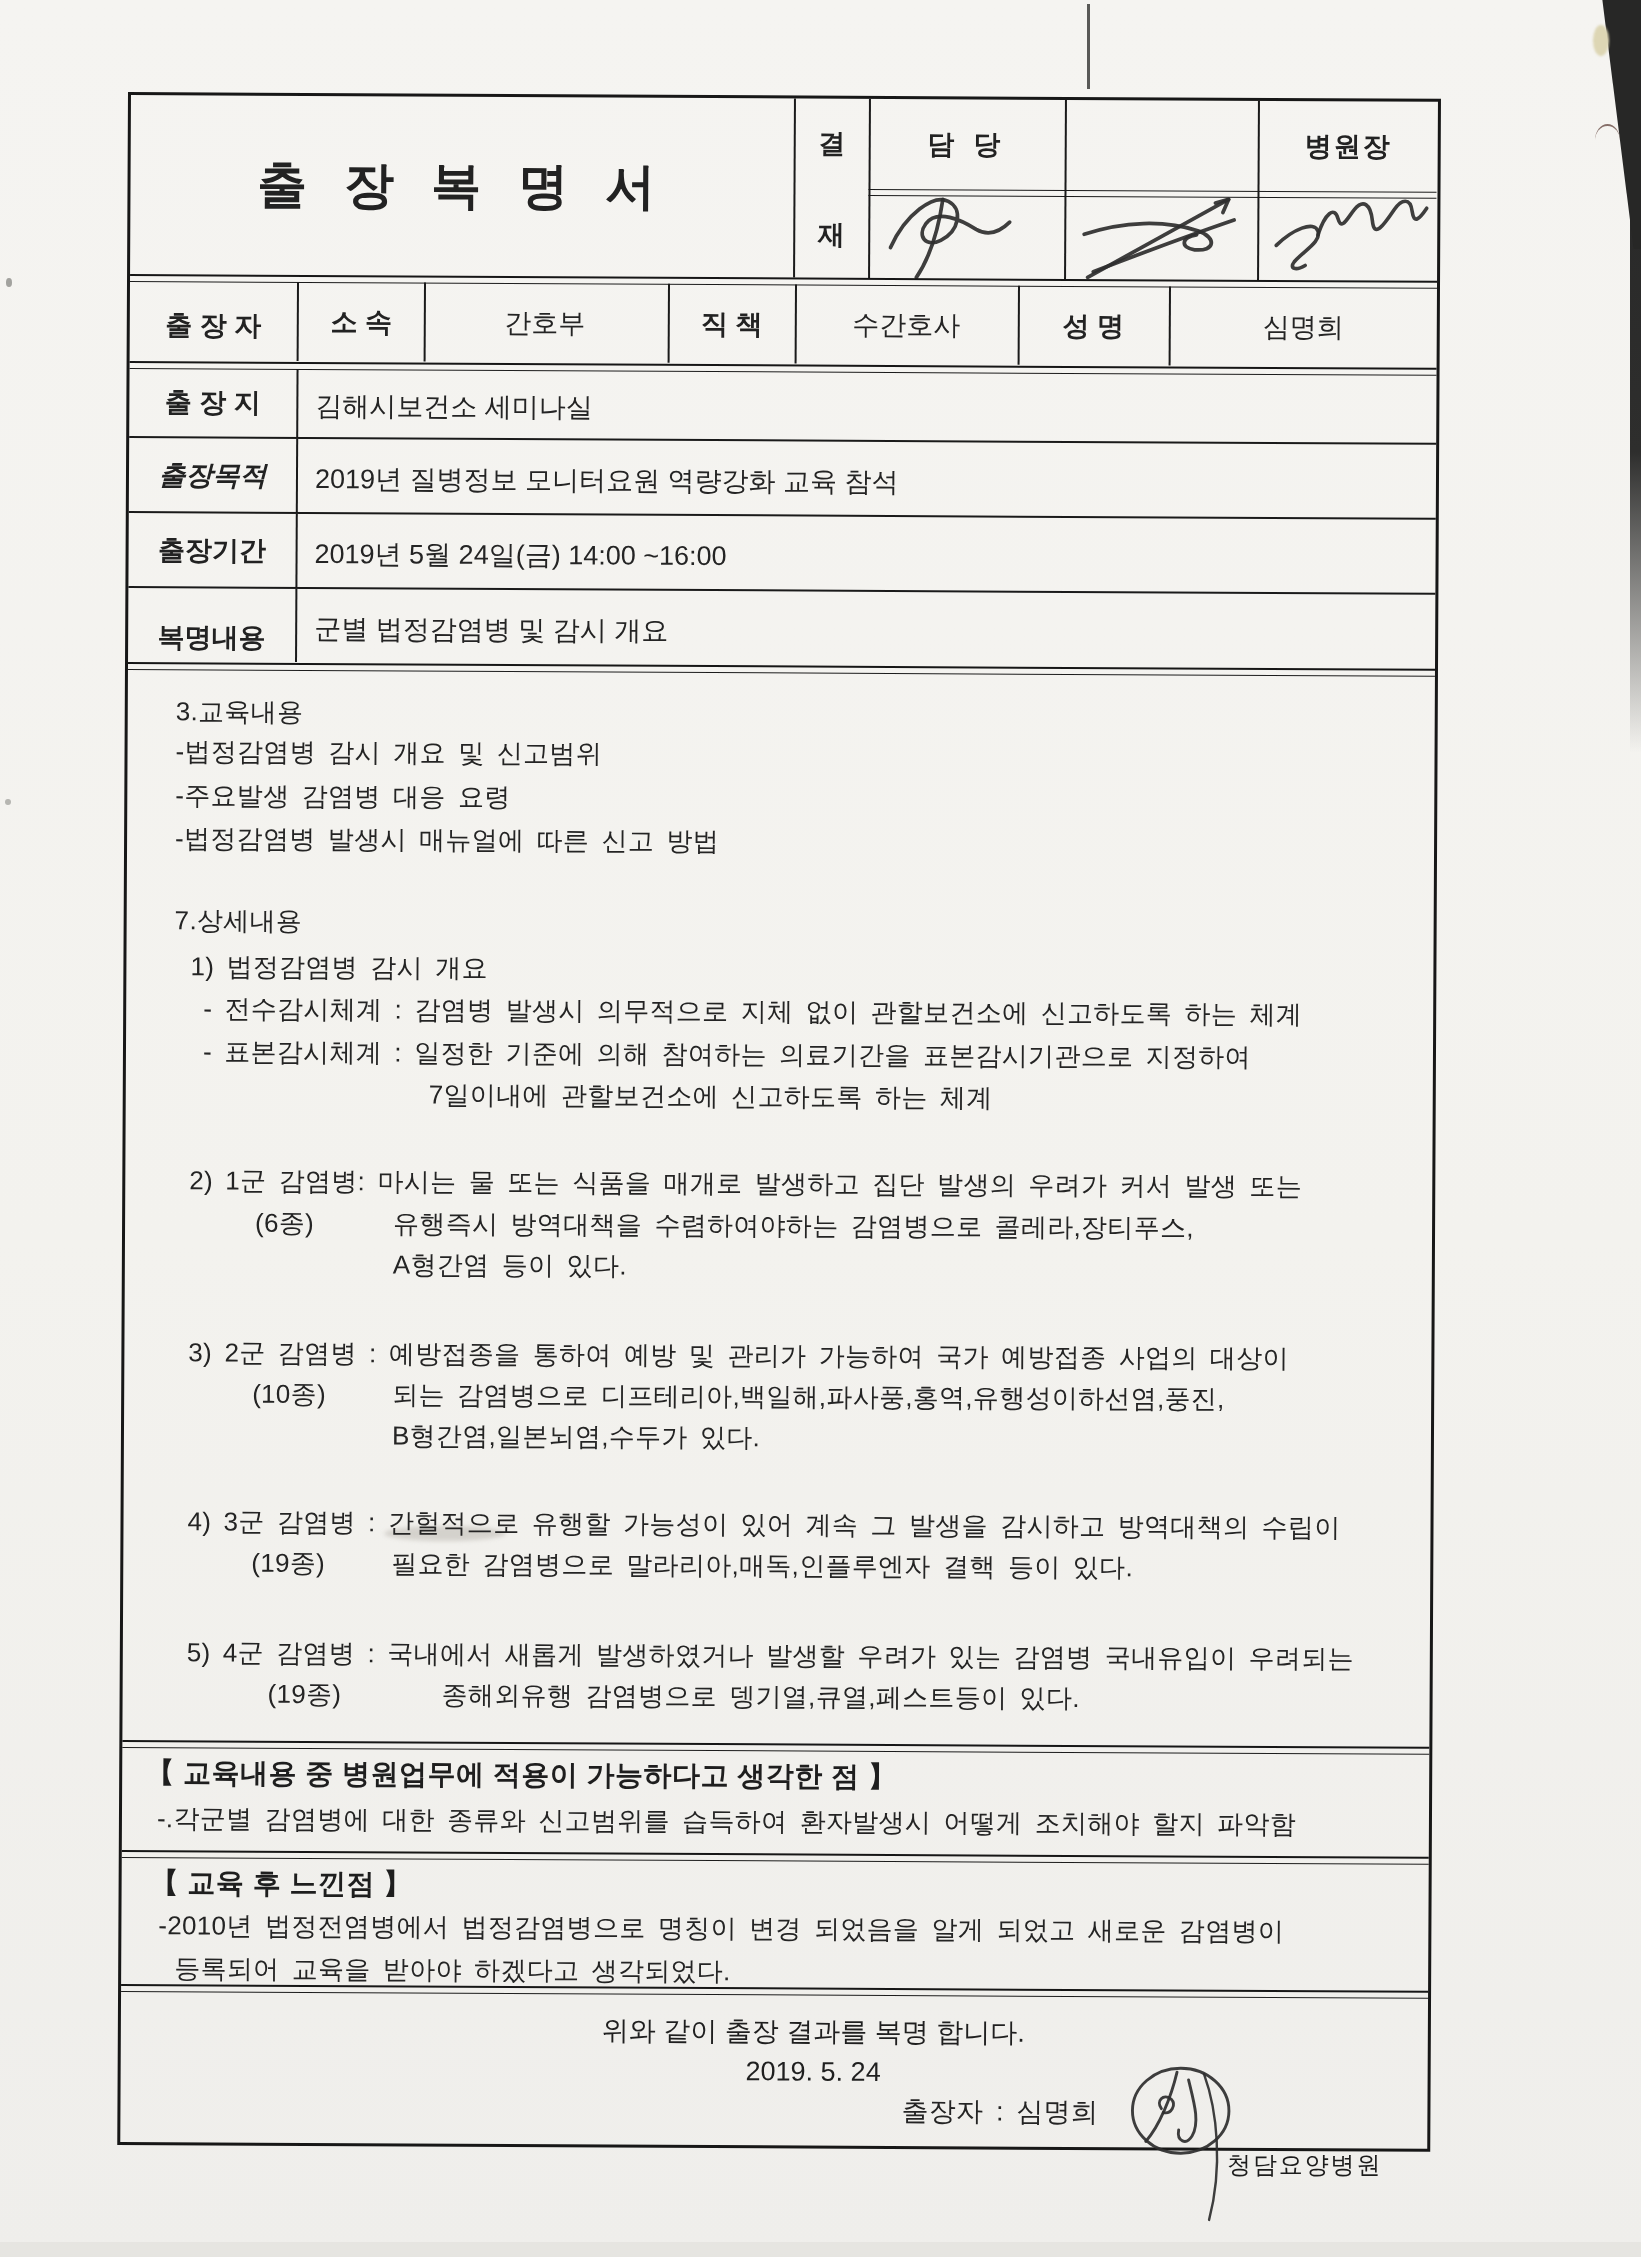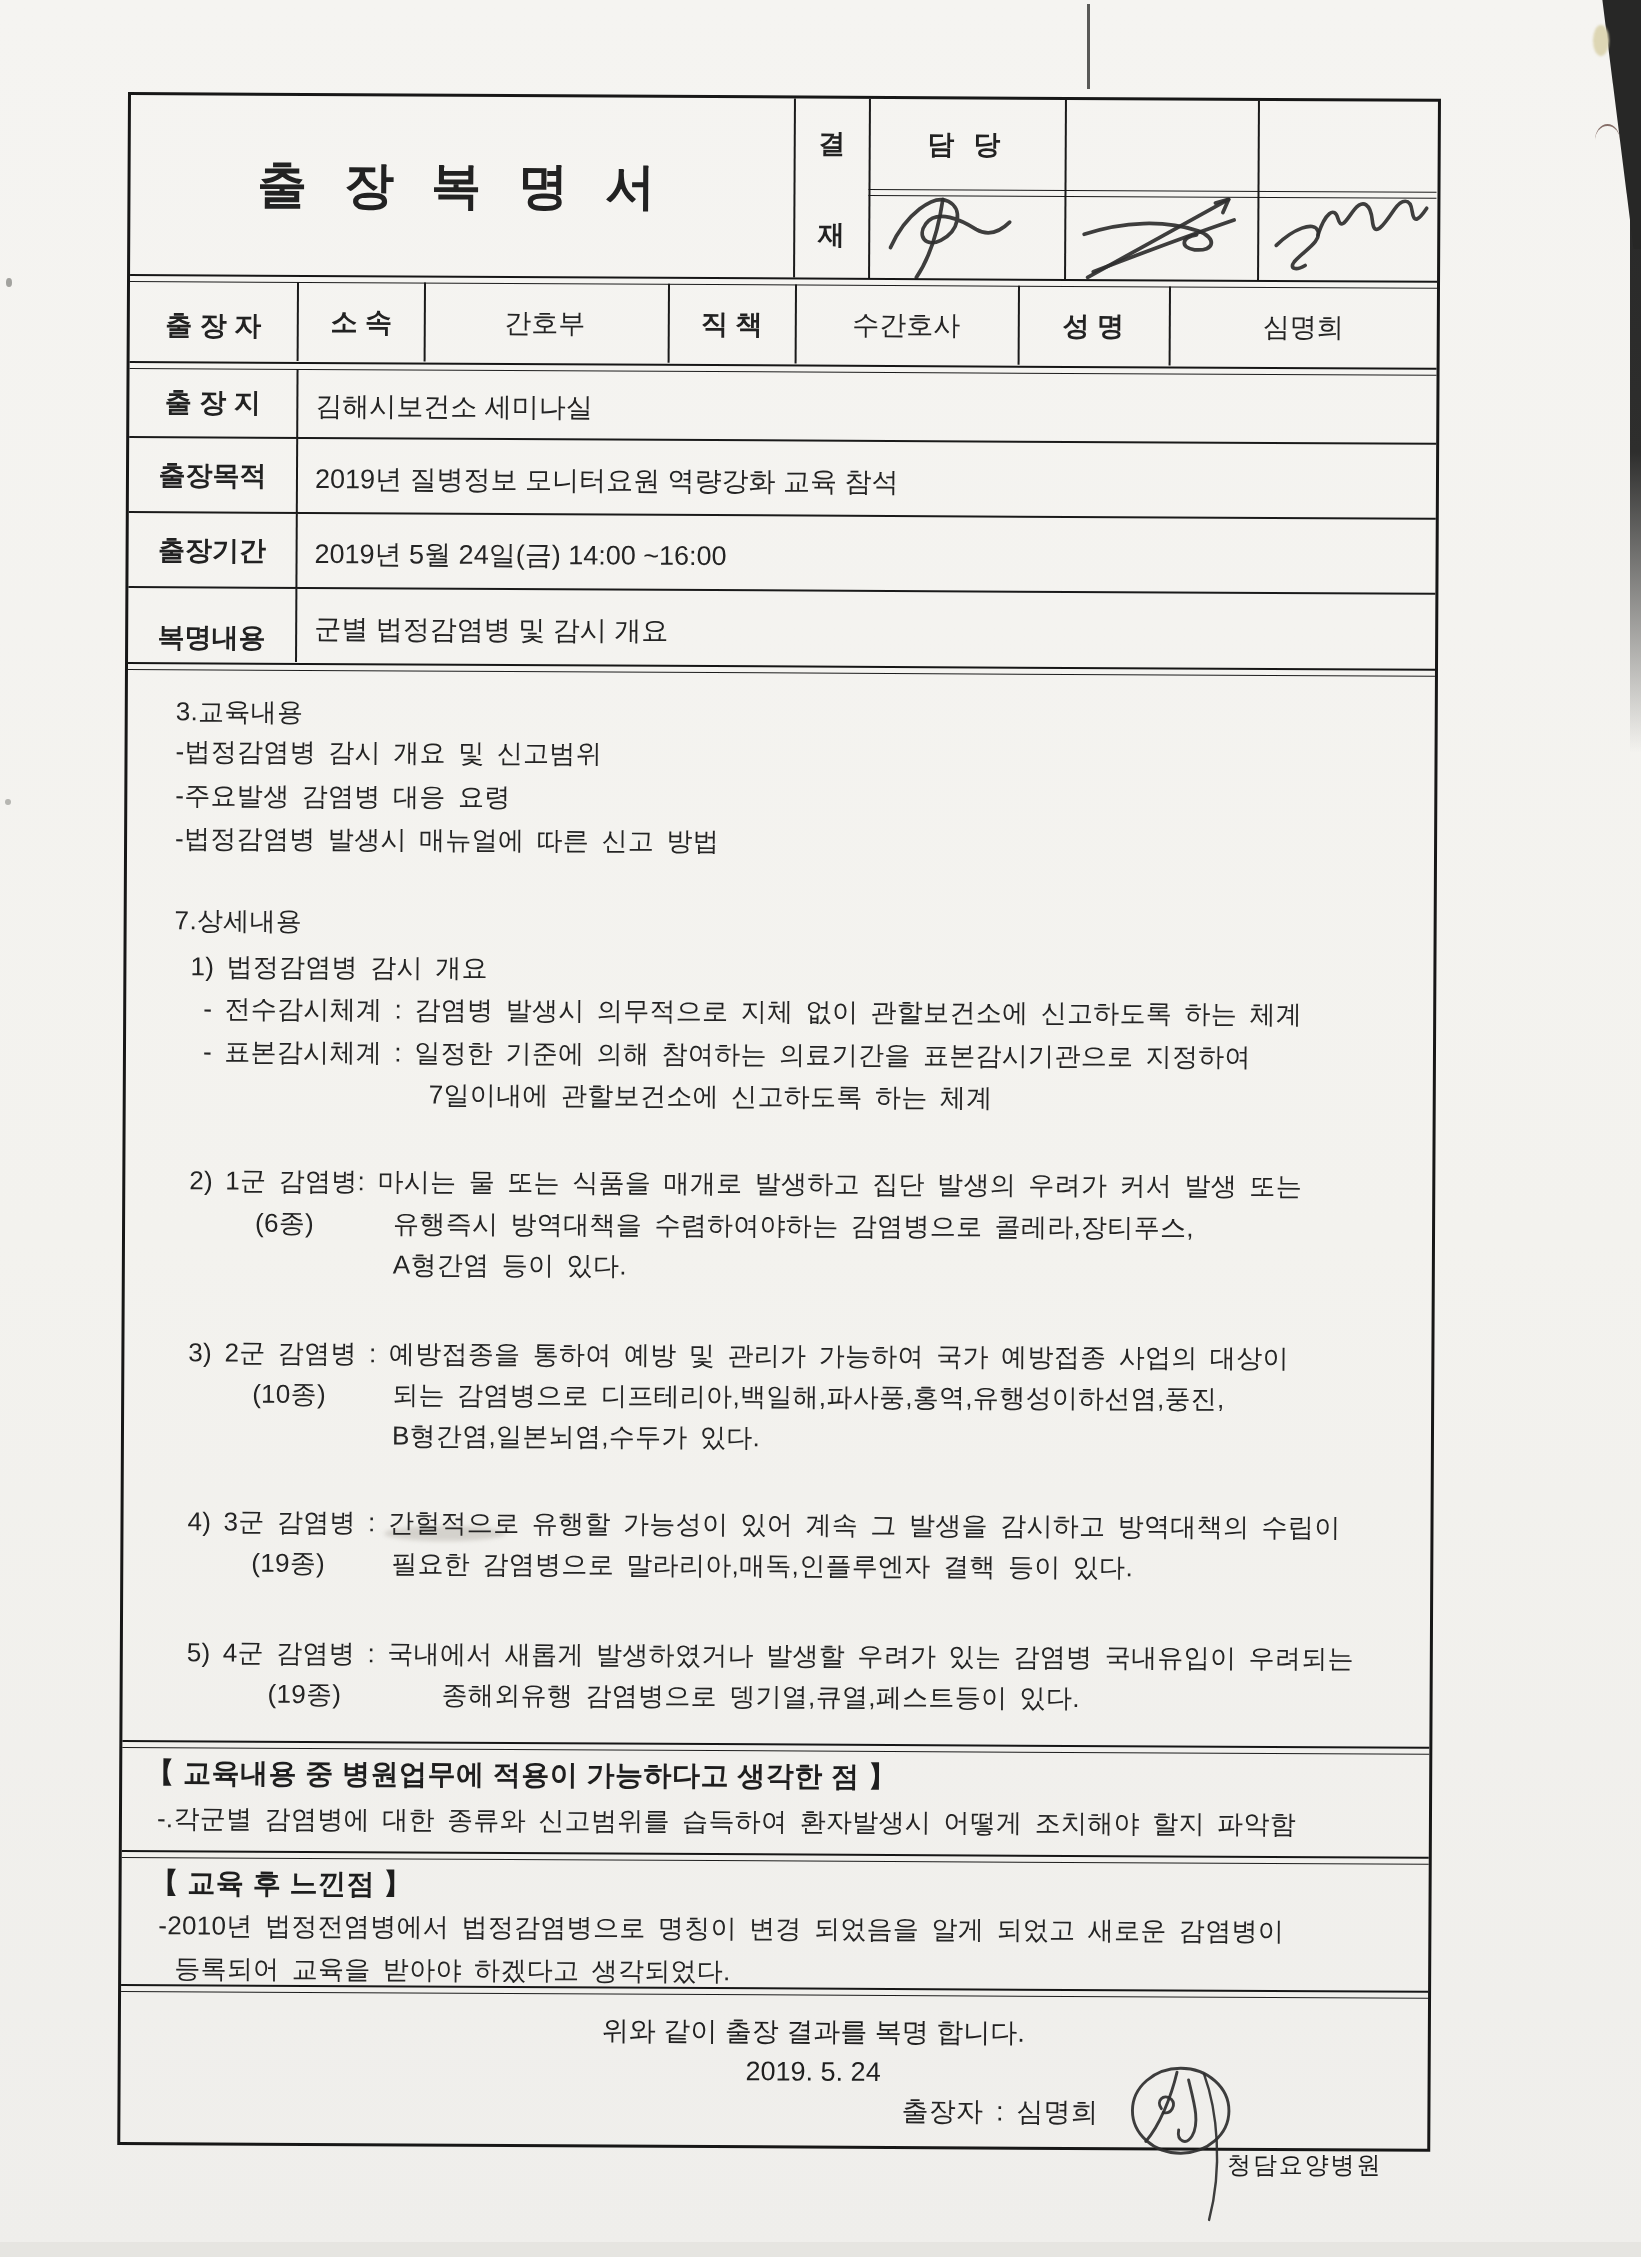--- a/index.html
+++ b/index.html
@@ -71,20 +71,21 @@
       </div>
       <div class="vline" style="left:663px;top:0;height:179px;"></div>
 
       <div class="abs" style="left:665px;top:0;width:72px;height:179px;">
         <div class="lab abs" style="left:0;top:27px;width:100%;text-align:center;">결</div>
         <div class="lab abs" style="left:0;top:118px;width:100%;text-align:center;">재</div>
       </div>
       <div class="vline" style="left:738px;top:0;height:179px;"></div>
 
       <div class="abs cellc lab" style="left:740px;top:0;width:192px;height:90px;letter-spacing:5.8px;">담 당</div>
+      <div class="abs cellc lab" style="left:1129px;top:0;width:177px;height:90px;letter-spacing:1.9px;">병원장</div>
 
       <div class="abs" style="left:738px;top:90px;width:568px;height:6.8px;border-top:1.9px solid #1a1a1a;border-bottom:1.9px solid #1a1a1a;box-sizing:border-box;"></div>
 
       <div class="vline" style="left:934px;top:0;height:179px;"></div>
       <div class="vline" style="left:1127px;top:0;height:179px;"></div>
 
       <svg class="sig-svg" style="left:748px;top:89px;" width="179" height="93" viewBox="0 0 190 100">
         <path d="M12,64 C28,28 58,6 74,14 C90,22 86,46 66,56 C50,64 40,52 50,38 C62,22 88,34 104,44 C118,52 130,46 140,36"></path>
         <path d="M68,12 C64,40 56,72 40,96"></path>
       </svg>
@@ -119,21 +120,21 @@
     <div class="sepd" style="top:266px;"></div>
 
     <div class="abs" style="left:0;top:273px;width:100%;height:68px;">
       <div class="abs cellc lab" style="left:0;top:0;width:167px;height:100%;">출 장 지</div>
       <div class="vline" style="left:167px;top:0;height:100%;"></div>
       <div class="abs val" style="left:186px;top:19.3px;white-space:nowrap;">김해시보건소 세미나실</div>
     </div>
     <div class="hline" style="top:341px;"></div>
 
     <div class="abs" style="left:0;top:343px;width:100%;height:73px;">
-      <div class="abs cellc lab" style="left:0;top:0;width:167px;height:100%;">출장목적</div>
+      <div class="abs cellc lab" style="left:0;top:0;width:167px;height:100%;font-style:italic;">출장목적</div>
       <div class="vline" style="left:167px;top:0;height:100%;"></div>
       <div class="abs val" style="left:186px;top:22px;white-space:nowrap;">2019년 질병정보 모니터요원 역량강화 교육 참석</div>
     </div>
     <div class="hline" style="top:416px;"></div>
 
     <div class="abs" style="left:0;top:418px;width:100%;height:73px;">
       <div class="abs cellc lab" style="left:0;top:0;width:167px;height:100%;">출장기간</div>
       <div class="vline" style="left:167px;top:0;height:100%;"></div>
       <div class="abs val" style="left:186px;top:22px;white-space:nowrap;">2019년 5월 24일(금) 14:00 ~16:00</div>
     </div>

